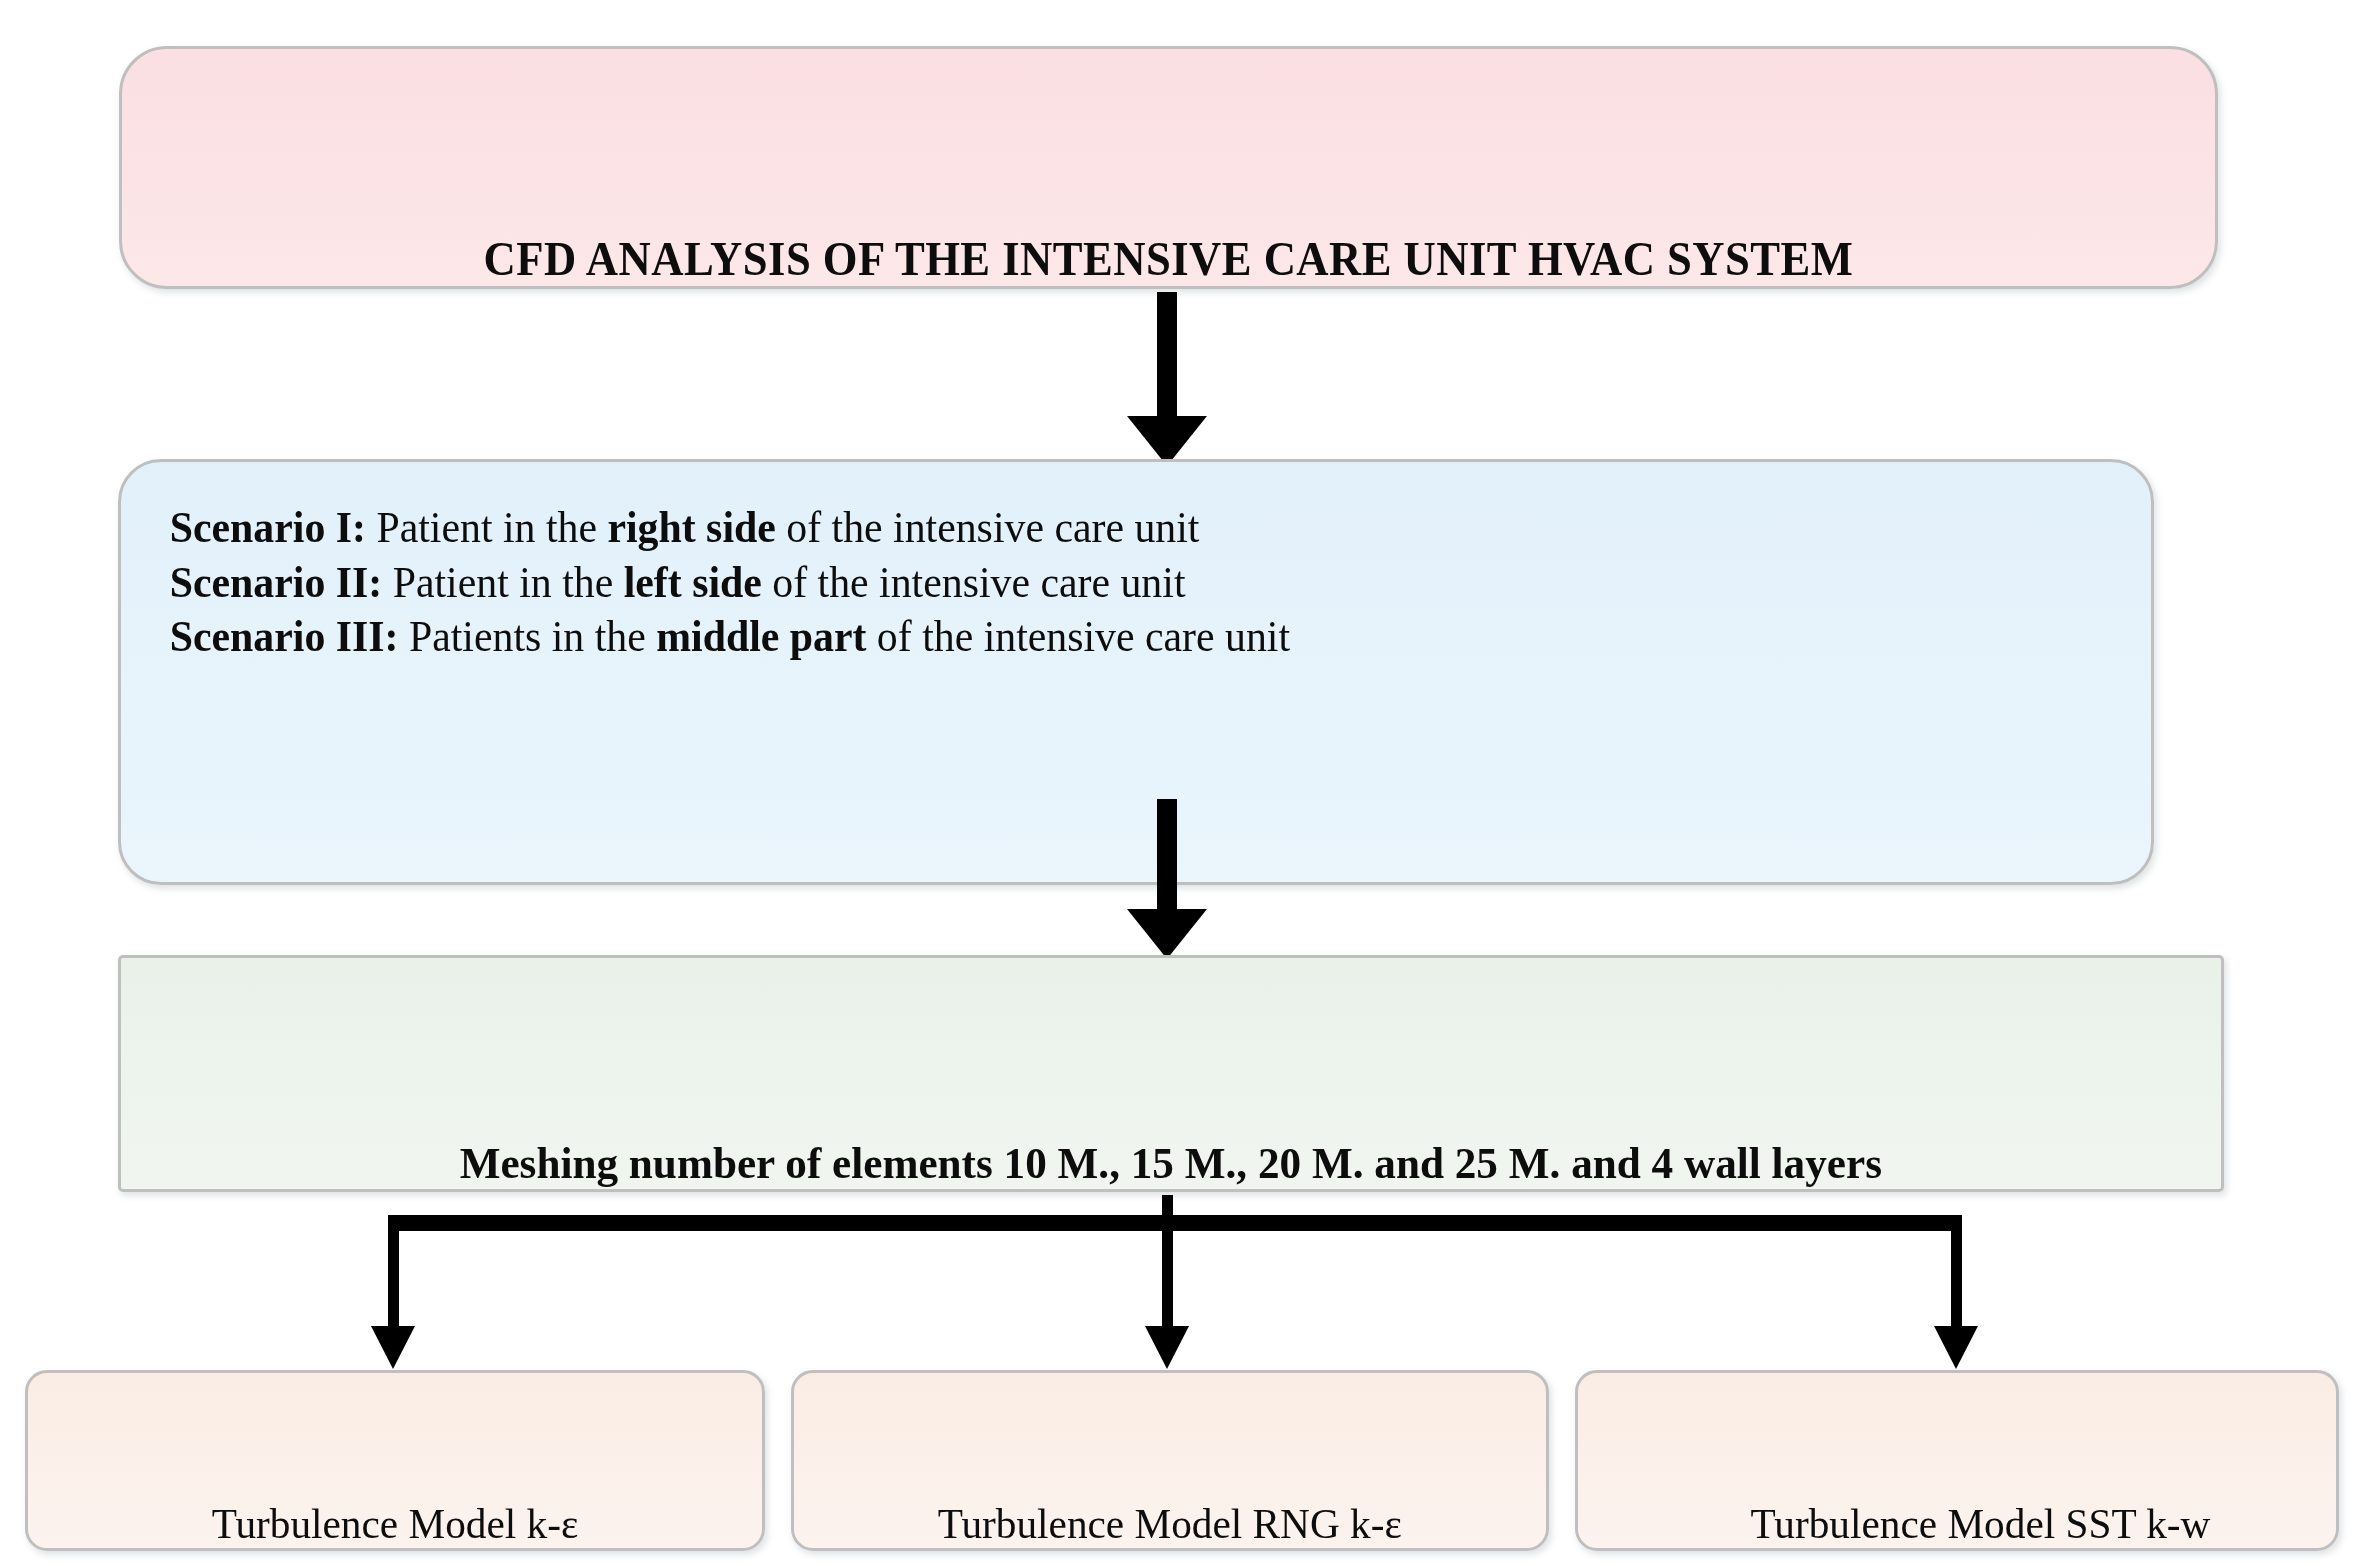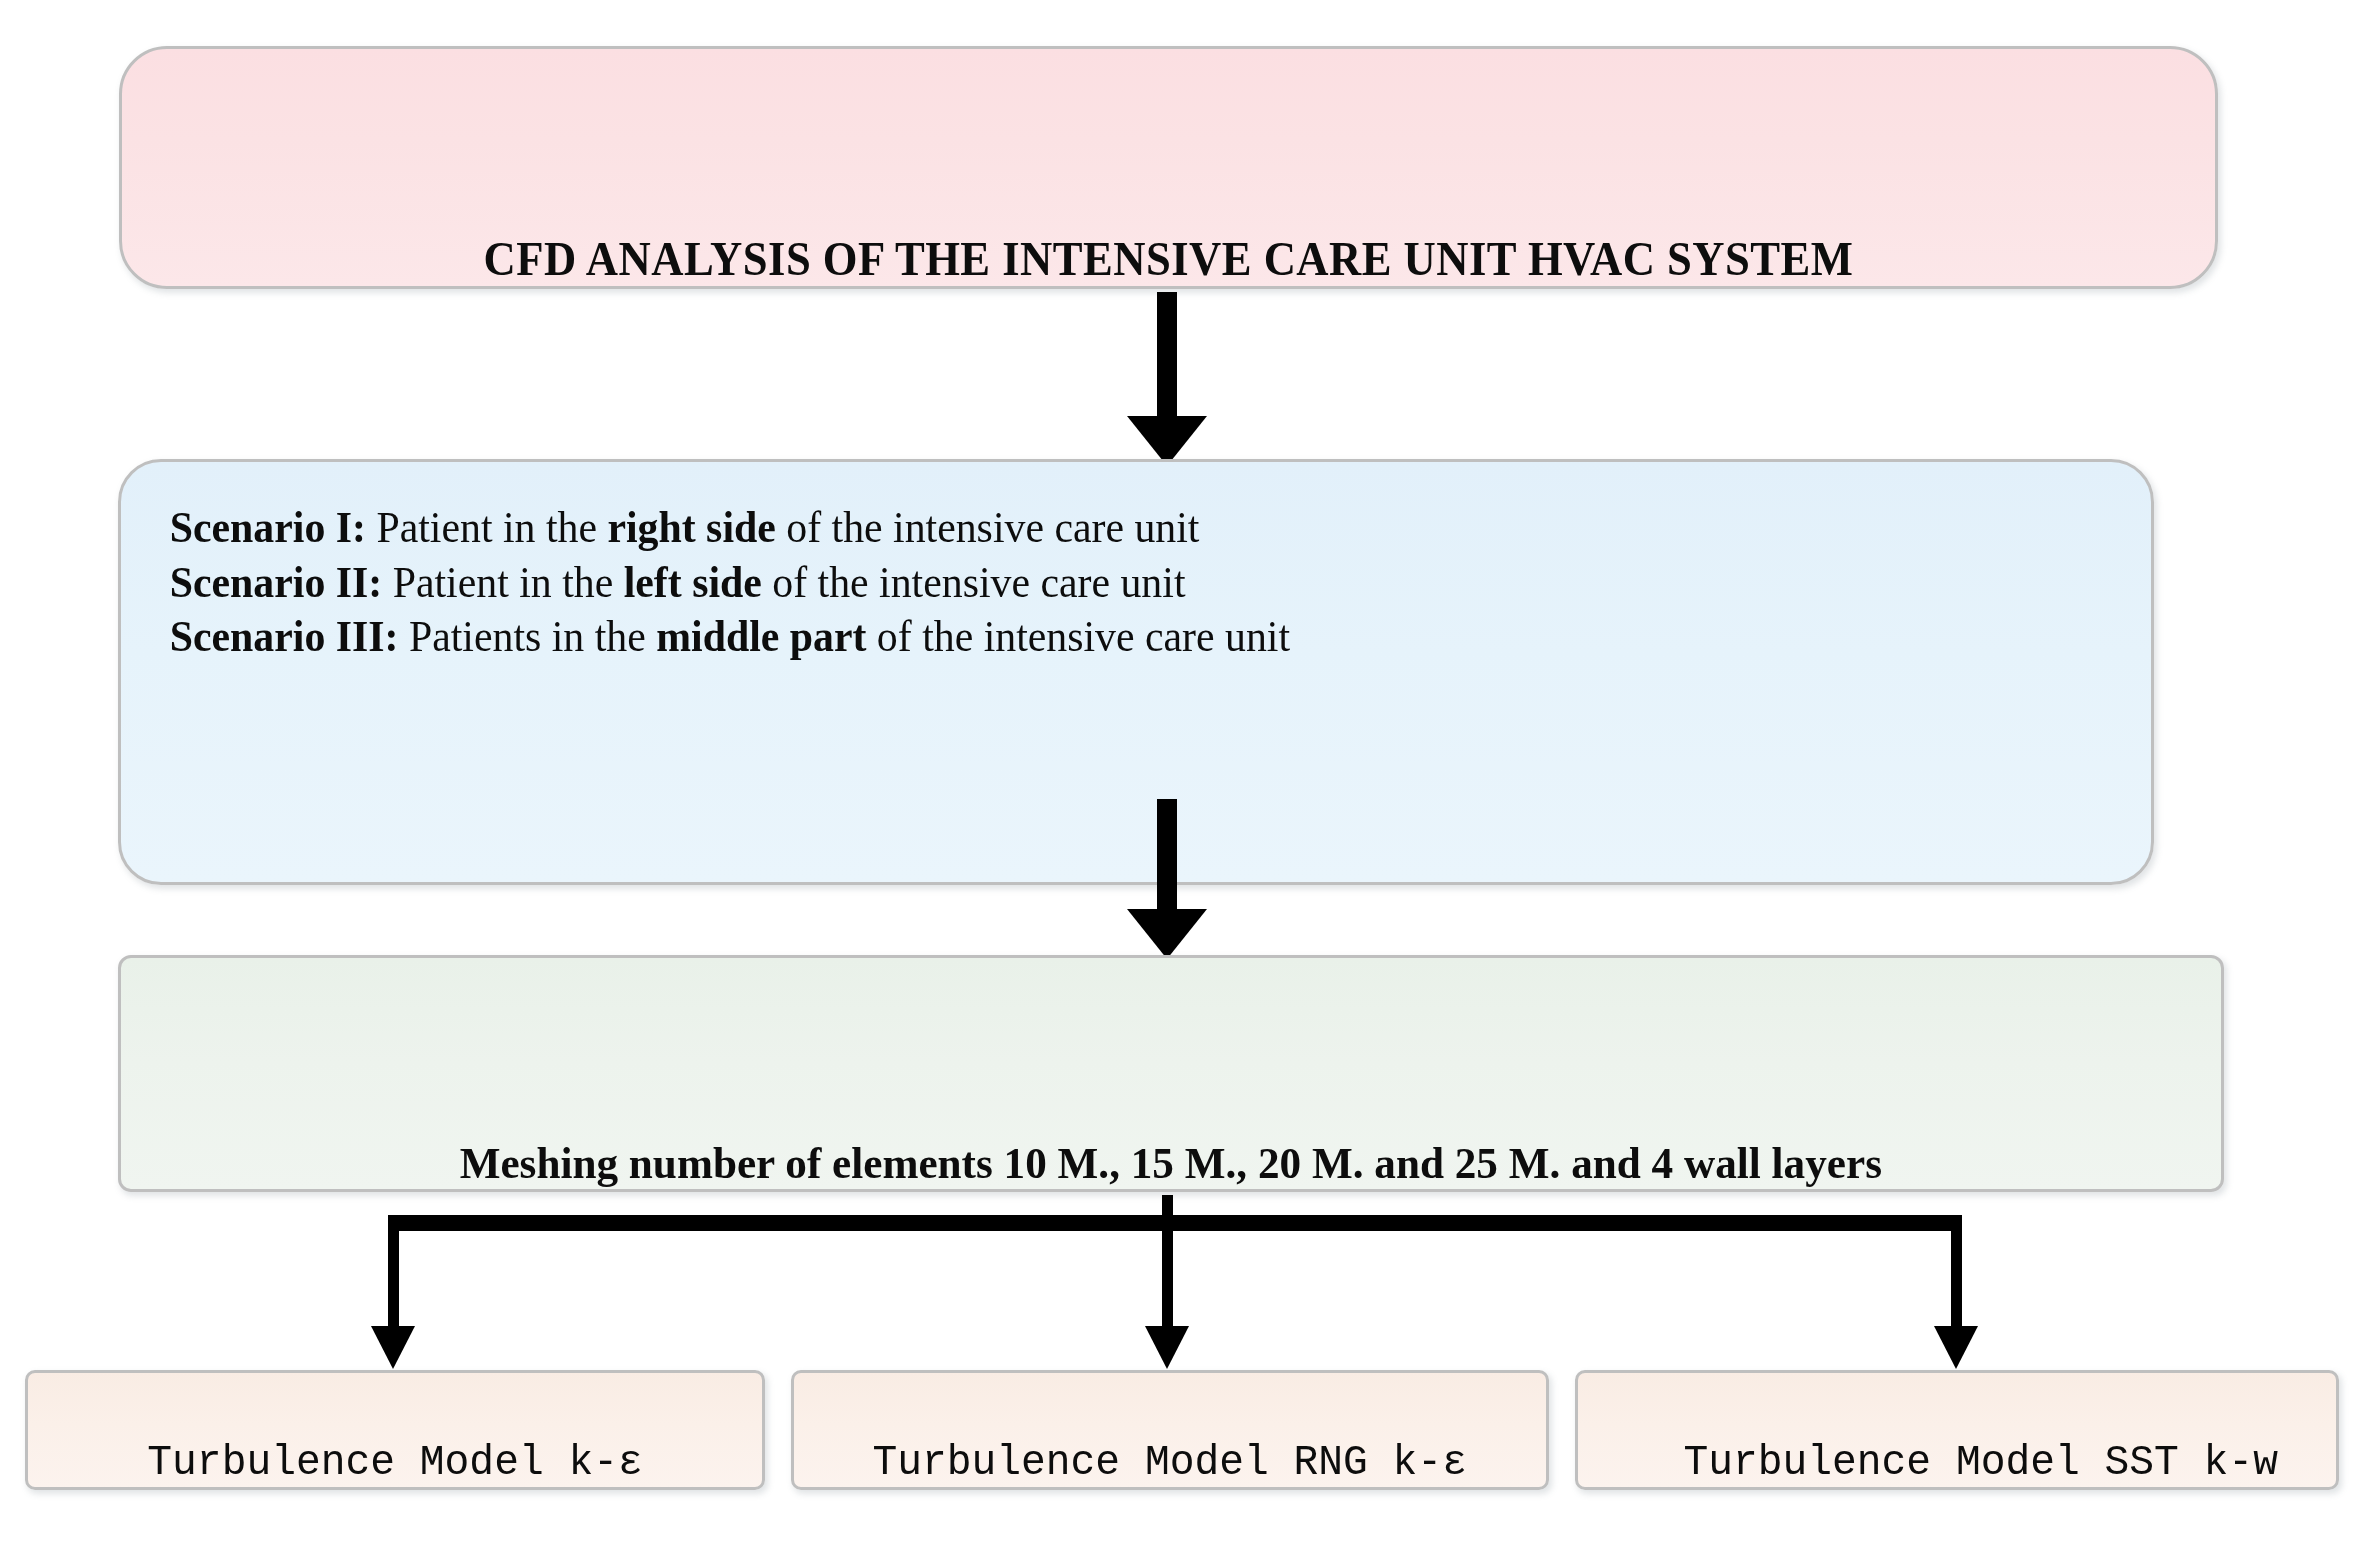--- a/index.html
+++ b/index.html
@@ -70,39 +70,38 @@
     padding-left: 25px;
   }
   .scenario-line b { font-weight: bold; }
 
   
   #meshing-node {
     left: 118px;
     top: 955px;
     width: 2106px;
     height: 237px;
-    border-radius: 13px;
+    border-radius: 5px;
     background: linear-gradient(180deg, #e9f1e9 0%, #edf3ed 45%, #f0f5f0 100%);
   }
   .meshing-text {
     font-weight: bold;
     font-size: 45px;
     text-align: center;
     white-space: nowrap;
     transform: scaleX(0.96);
   }
 
   
   .model-node {
     top: 1370px;
-    height: 120px;
-    border-radius: 10px;
+    height: 181px;
+    border-radius: 22px;
     background: linear-gradient(180deg, #f9ece4 0%, #fbf0e9 45%, #fcf3ee 100%);
     border-width: 3.5px;
-    font-family: Liberation Mono, monospace;
   }
   #model-node-0 { left: 25px;   width: 740px; }
   #model-node-1 { left: 791px;  width: 758px; }
   #model-node-2 { left: 1575px; width: 764px; padding-left: 47px; }
   .model-text {
     font-size: 43px;
     text-align: center;
     white-space: nowrap;
     transform: scaleX(0.96);
   }

